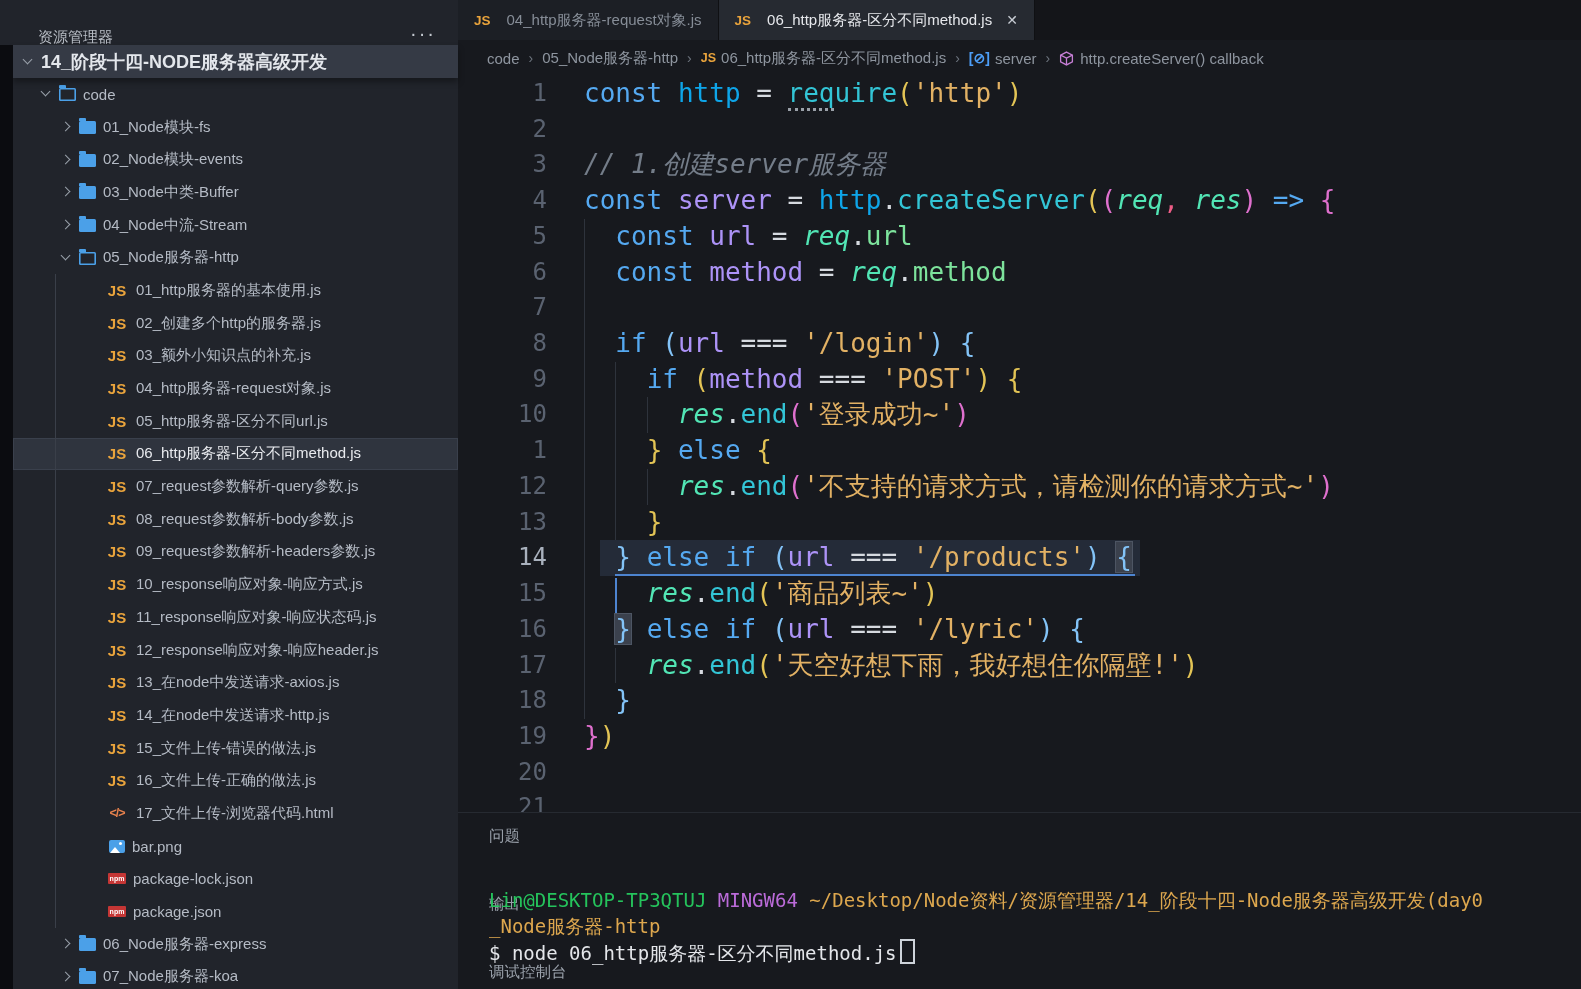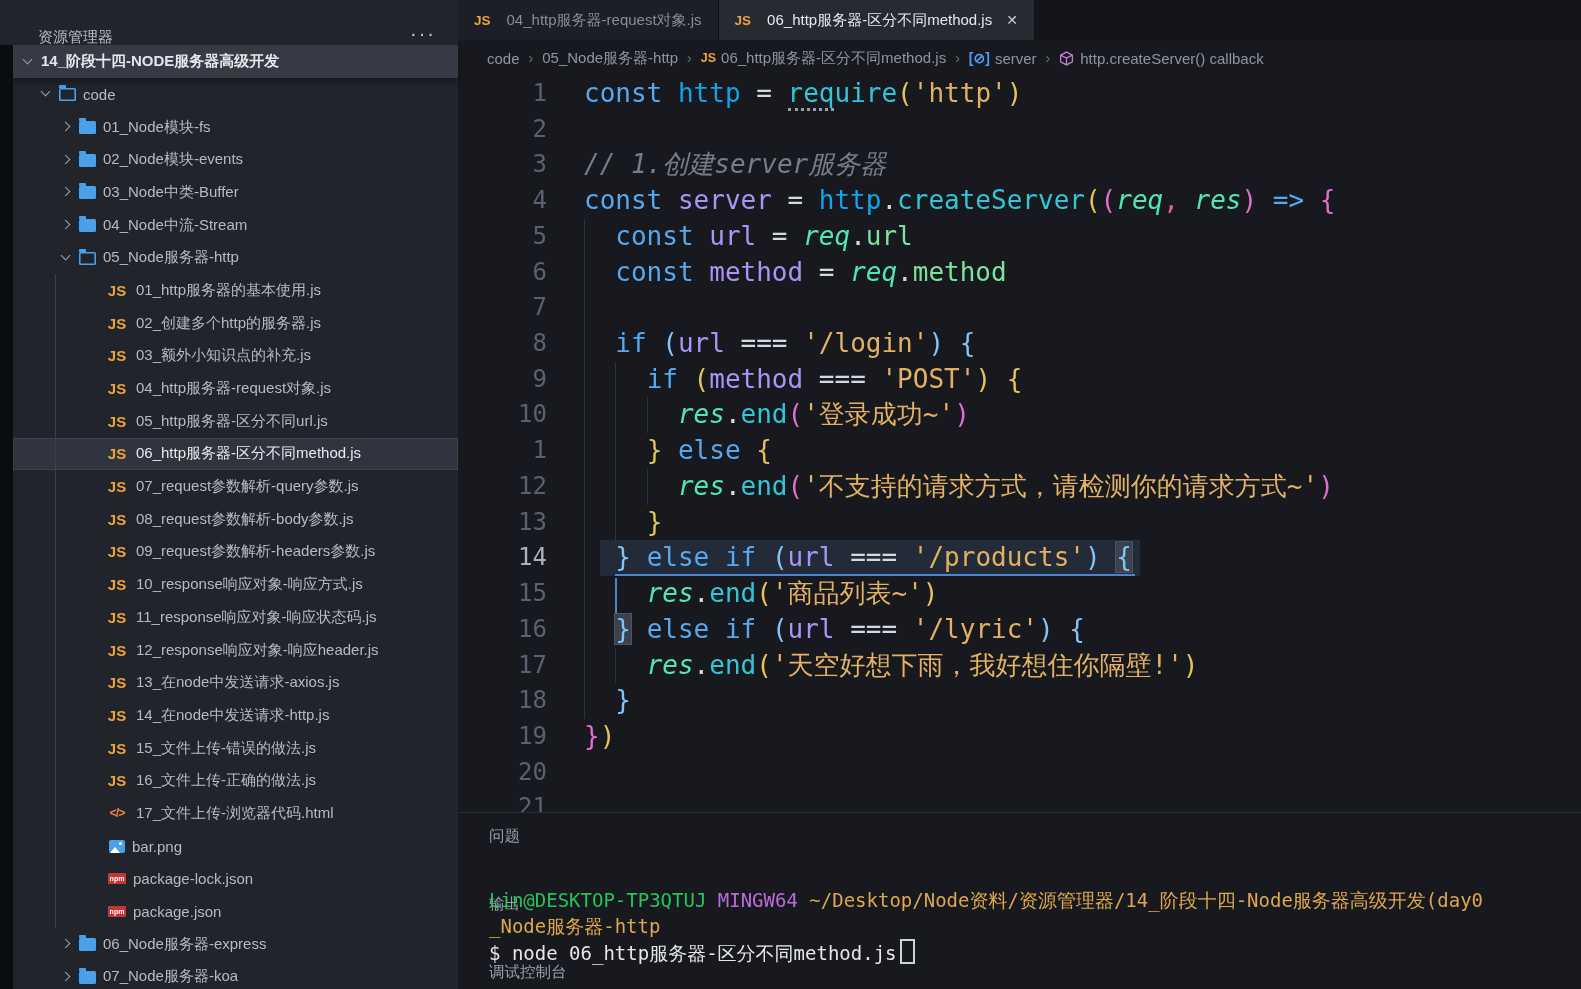--- a/index.html
+++ b/index.html
@@ -7,21 +7,21 @@
        font-family:"Liberation Sans",sans-serif;color:#c3c8d0;}
 
   
   #sidebar{position:absolute;left:0;top:0;width:458px;height:989px;background:#21242b;}
   #left-strip{position:absolute;left:0;top:45px;width:13px;height:944px;background:#0b0c10;z-index:5;}
   #sb-header{position:absolute;left:0;top:16px;width:458px;height:45px;background:#21242b;}
   #sb-title{position:absolute;left:38px;top:12px;font-size:15px;color:#b9bec6;}
   #sb-more{position:absolute;right:22px;top:6px;font-size:20px;letter-spacing:2px;color:#c4c9d0;cursor:pointer;}
   #sb-root{position:absolute;left:13px;top:45px;width:445px;height:33px;background:#353a45;
            box-shadow:0 4px 6px rgba(0,0,0,.35);display:flex;align-items:center;z-index:2;}
-  #sb-root .lbl{font-size:15px;font-weight:bold;color:#e4e7ec;margin-left:4px;}
+  #sb-root .lbl{font-size:18px;font-weight:bold;color:#e4e7ec;margin-left:4px;}
   #tree{position:absolute;left:13px;top:78px;width:445px;height:911px;overflow:hidden;}
   .trow{height:32.7px;display:flex;align-items:center;white-space:nowrap;cursor:pointer;}
   .trow.sel{background:#2f343e;box-shadow:inset 0 0 0 1px #3a404c;}
   .trow .lbl{font-size:15px;color:#b5bbc5;margin-left:7px;overflow:hidden;}
   .trow.sel .lbl{color:#e8eaee;}
   .d1{padding-left:24px;} .d2{padding-left:44px;} .d3{padding-left:74px;}
   #tree-guide{position:absolute;left:42px;width:1px;background:#3a3f49;z-index:1;}
 
   .chev{width:18px;height:16px;position:relative;display:inline-block;flex:0 0 18px;}
   .chev::before{content:"";position:absolute;top:4px;left:5px;width:6px;height:6px;

